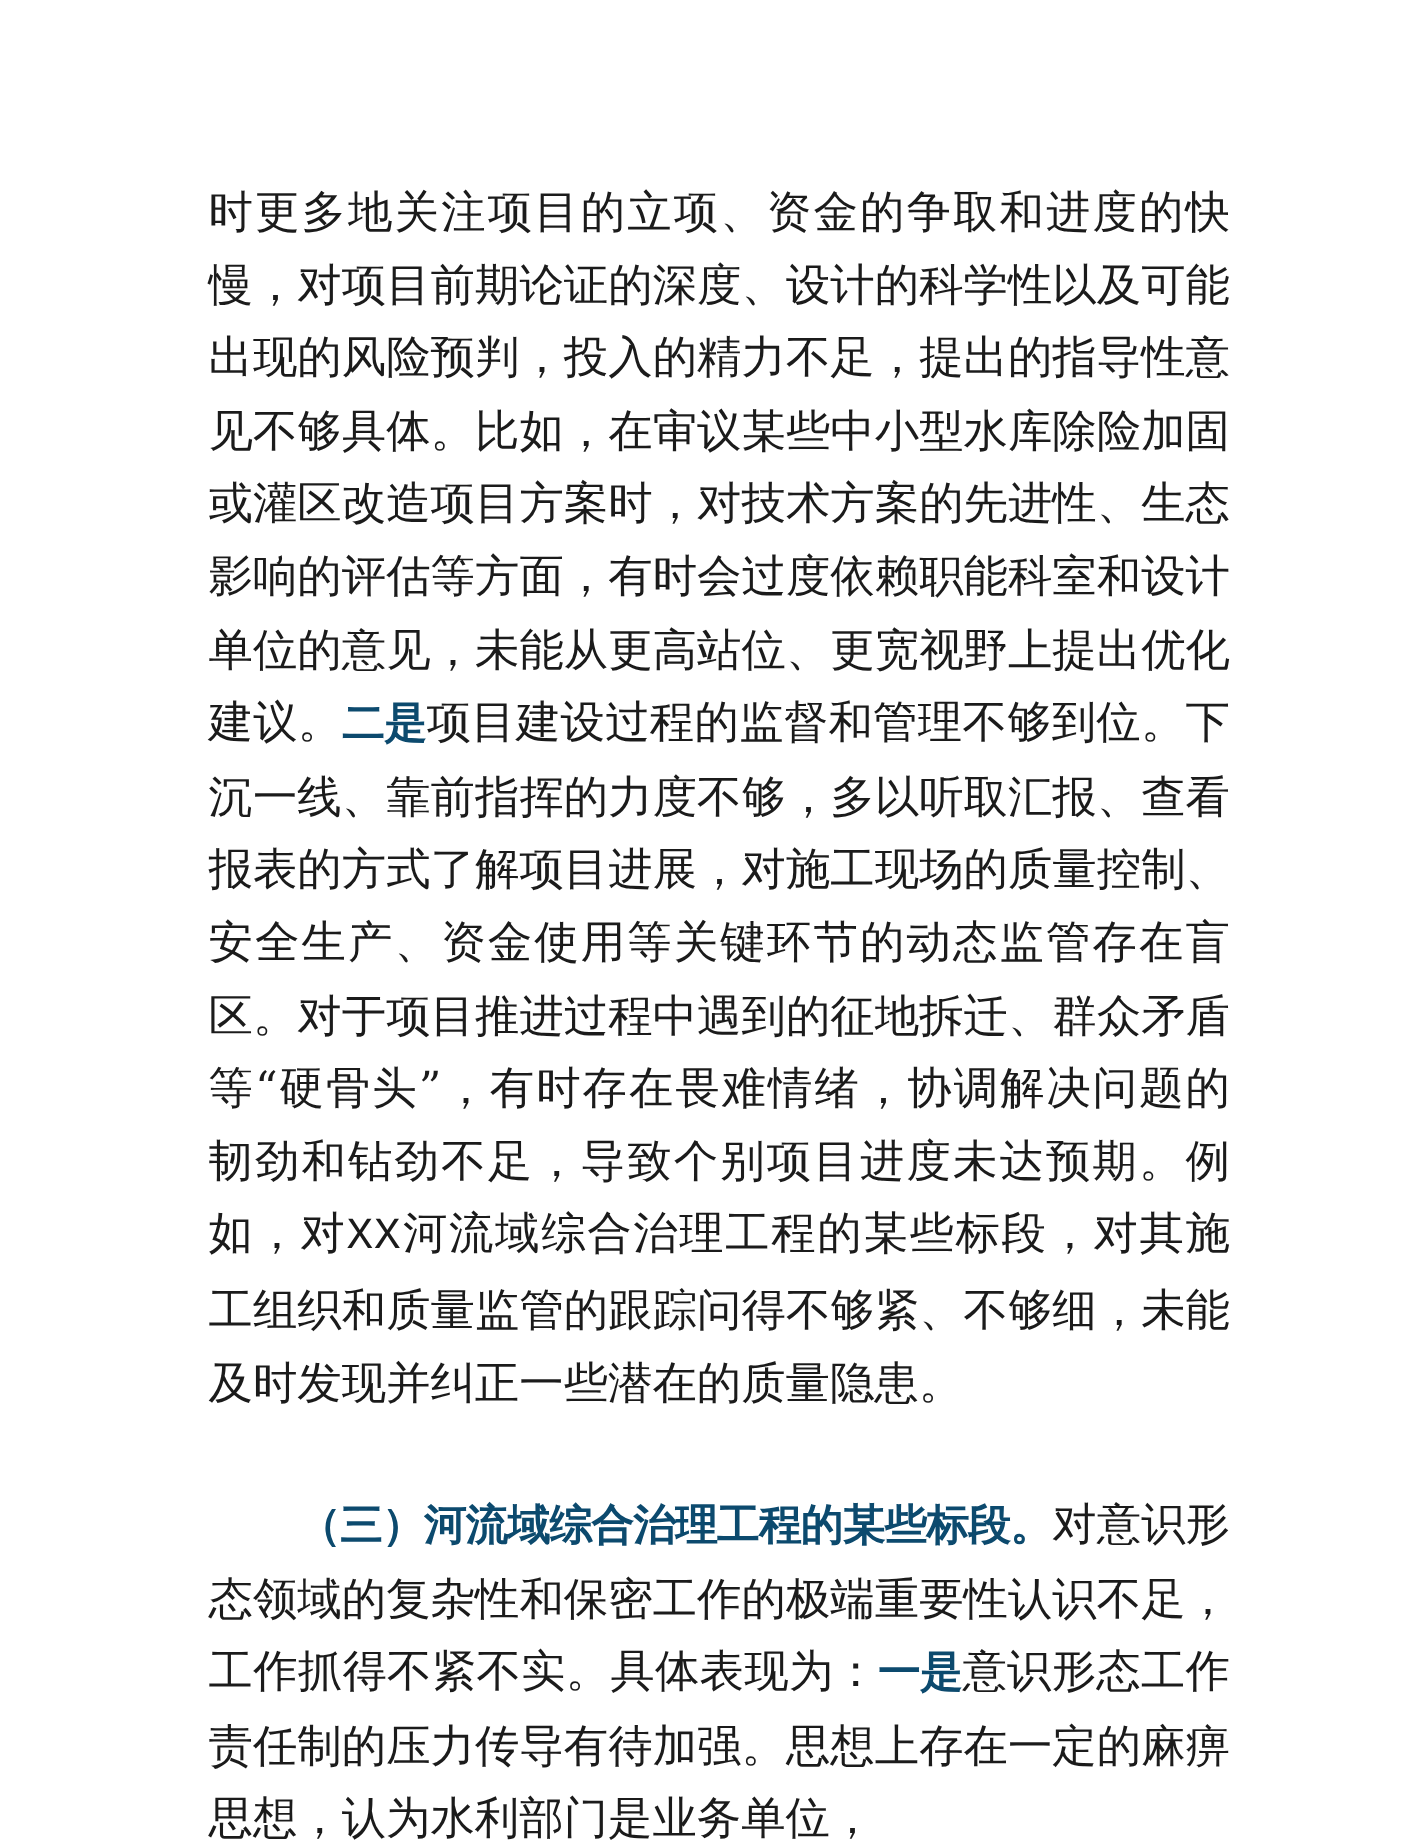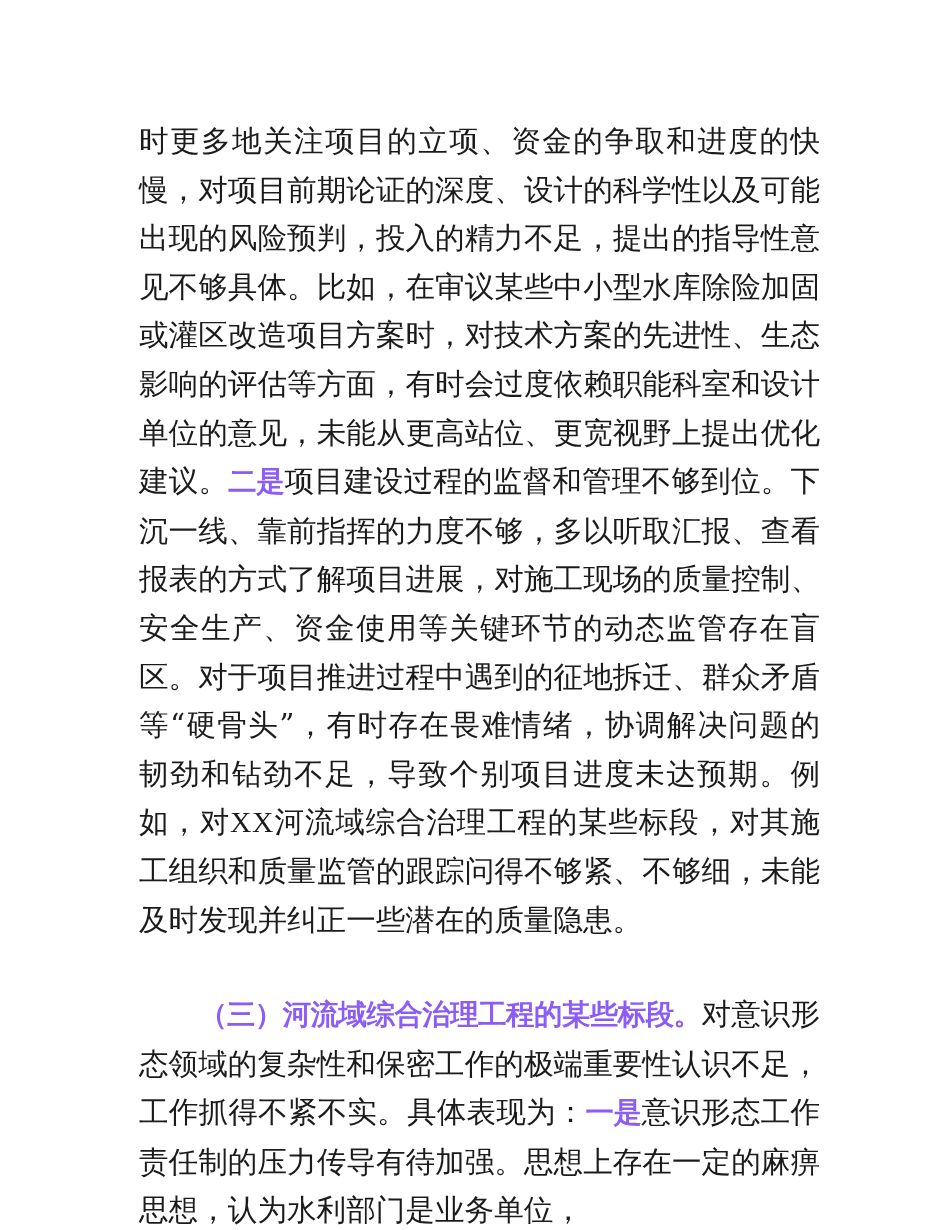--- a/index.html
+++ b/index.html
@@ -42,24 +42,24 @@
     margin-top: 46px;
   }
   .para.indent {
     text-indent: 60px;
   }
   .para .b {
     font-family: "DejaVu Sans", "Liberation Sans", sans-serif;
     font-weight: 700;
     font-size: 28.4px;
     letter-spacing: -0.5px;
-    color: #8b5cf6;
+    color: #0c4a6e;
   }
   .para .latin {
-    font-family: Liberation Serif, serif;
+    font-family: Liberation Mono, monospace;
     letter-spacing: 0.5px;
   }
 </style>
 </head>
 <body>
 
 <div class="page">
   <div class="text-column" id="text-column">
       <p class="para"><span>时更多地关注项目的立项、资金的争取和进度的快慢，对项目前期论证的深度、设计的科学性以及可能出现的风险预判，投入的精力不足，提出的指导性意见不够具体。比如，在审议某些中小型水库除险加固或灌区改造项目方案时，对技术方案的先进性、生态影响的评估等方面，有时会过度依赖职能科室和设计单位的意见，未能从更高站位、更宽视野上提出优化建议。</span><span class="b">二是</span><span>项目建设过程的监督和管理不够到位。下沉一线、靠前指挥的力度不够，多以听取汇报、查看报表的方式了解项目进展，对施工现场的质量控制、安全生产、资金使用等关键环节的动态监管存在盲区。对于项目推进过程中遇到的征地拆迁、群众矛盾等“硬骨头”，有时存在畏难情绪，协调解决问题的韧劲和钻劲不足，导致个别项目进度未达预期。例如，对</span><span class="latin">XX</span><span>河流域综合治理工程的某些标段，对其施工组织和质量监管的跟踪问得不够紧、不够细，未能及时发现并纠正一些潜在的质量隐患。</span></p>
       <p class="para indent"><span class="b">（三）河流域综合治理工程的某些标段。</span><span>对意识形态领域的复杂性和保密工作的极端重要性认识不足，工作抓得不紧不实。具体表现为：</span><span class="b">一是</span><span>意识形态工作责任制的压力传导有待加强。思想上存在一定的麻痹思想，认为水利部门是业务单位，</span></p>

